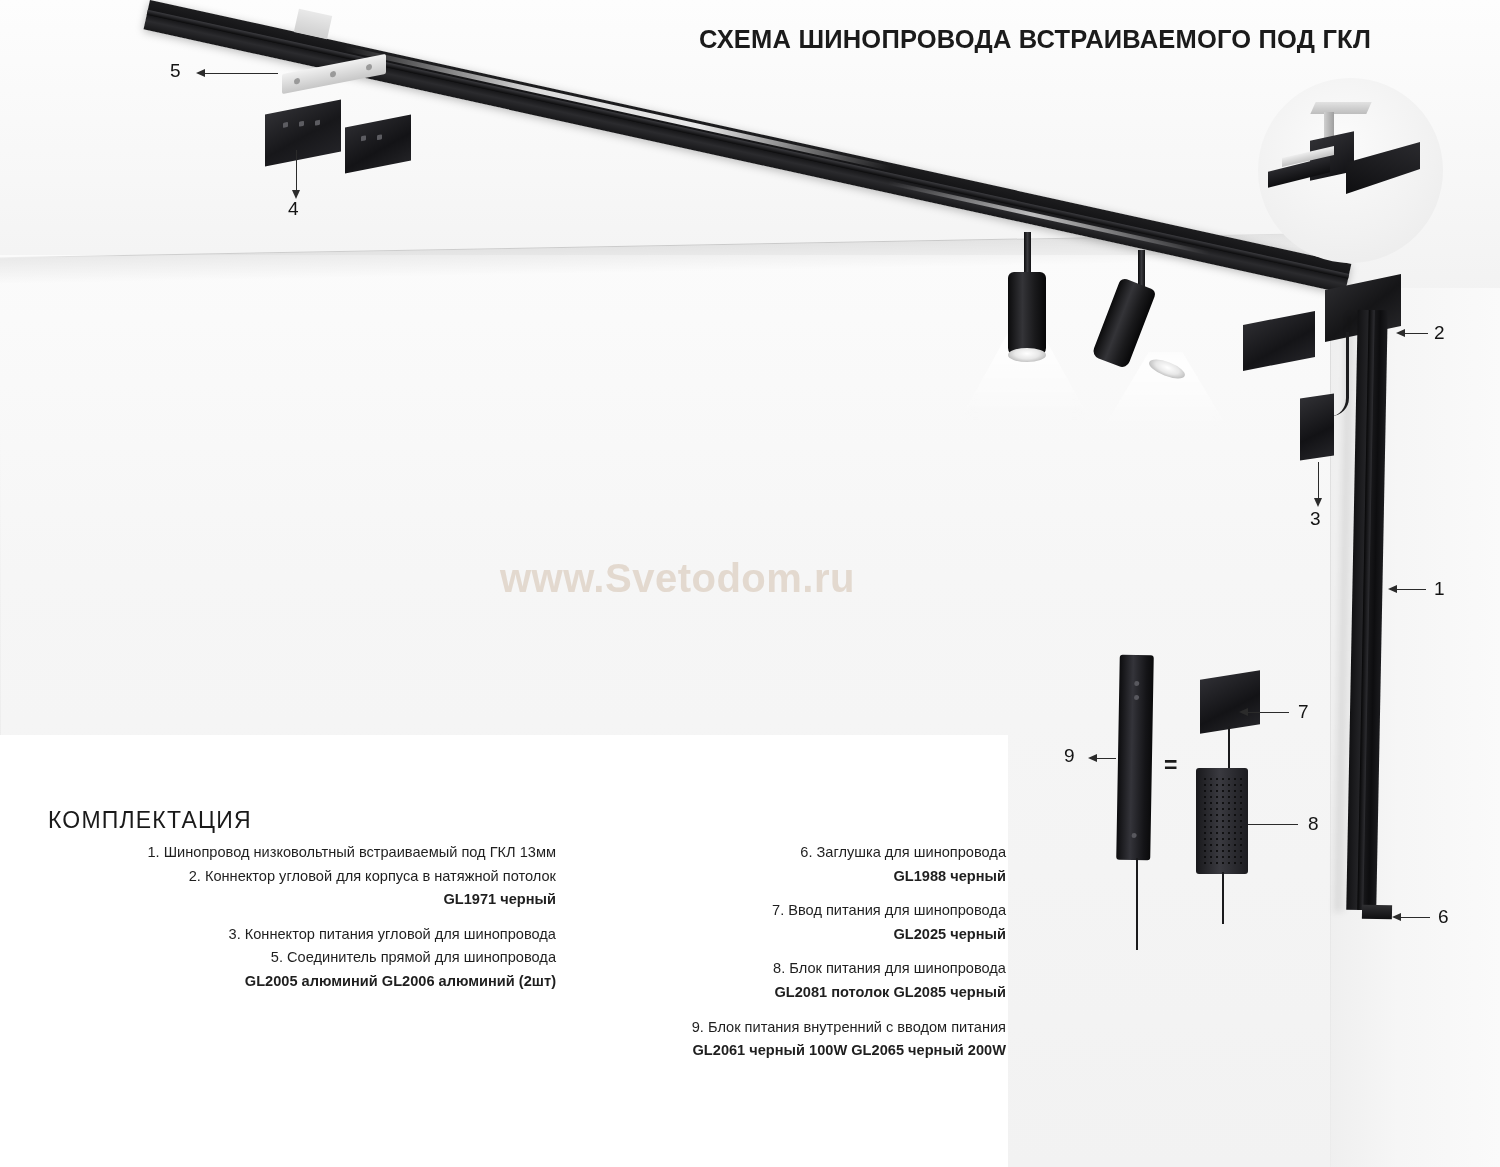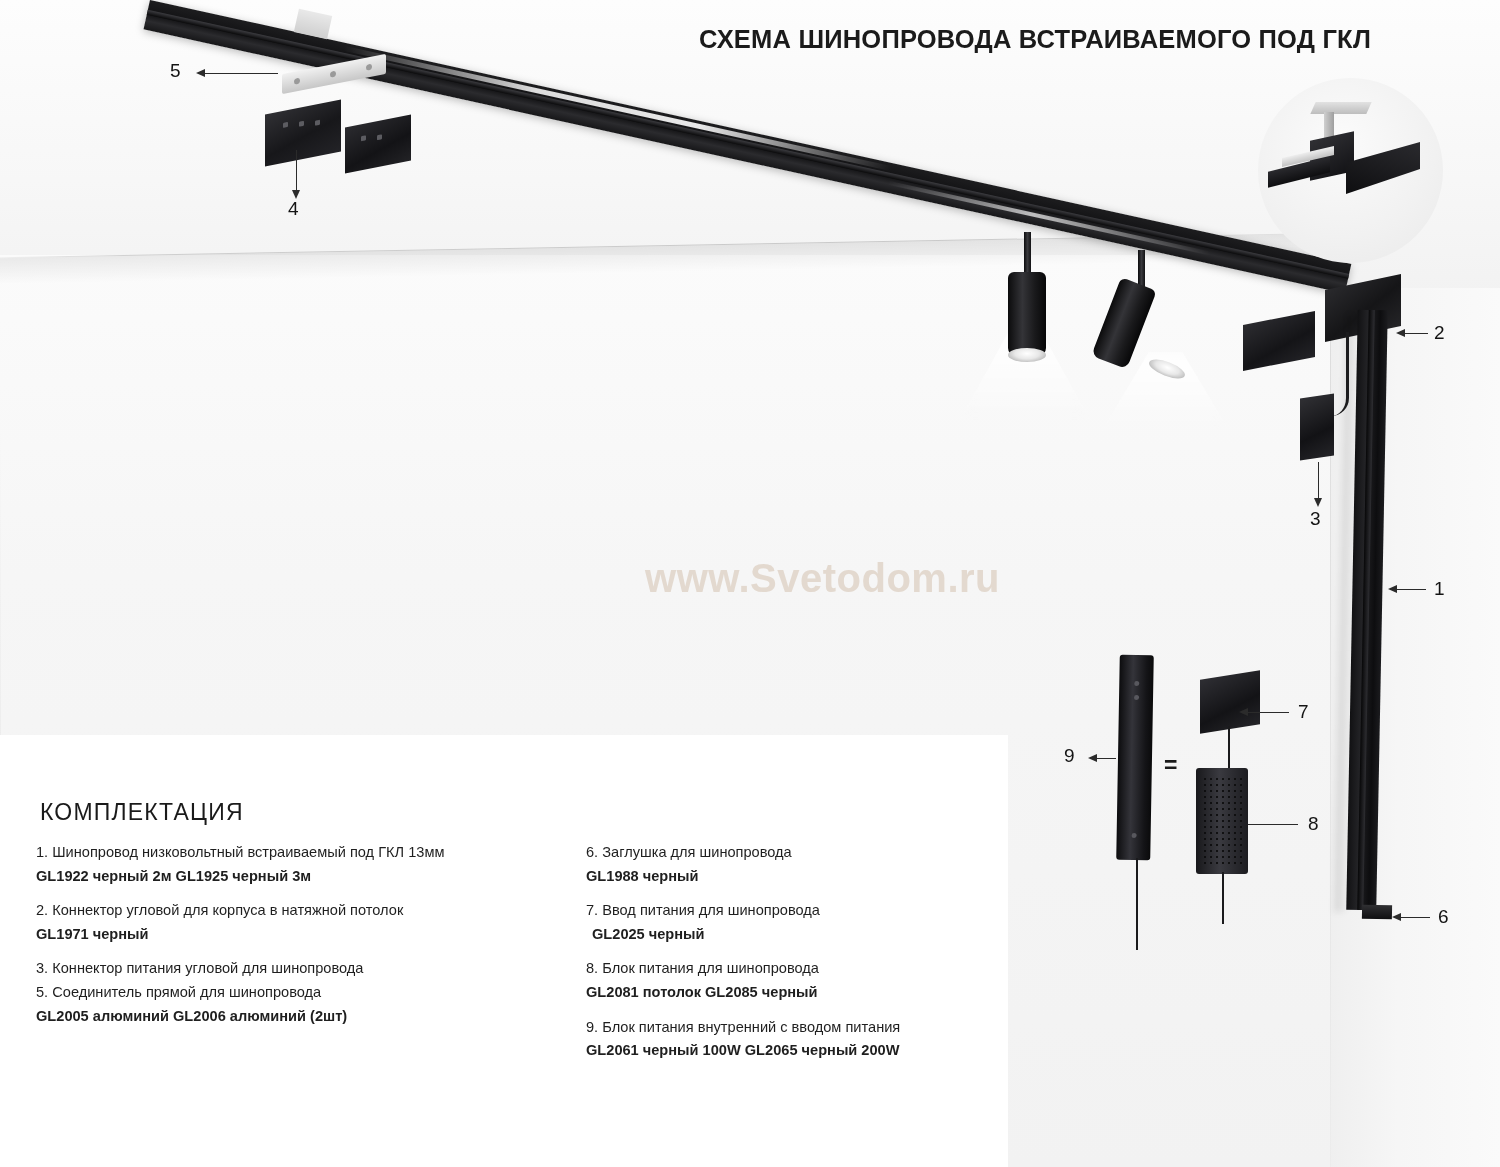--- a/index.html
+++ b/index.html
@@ -436,50 +436,51 @@
     font-size: 11.5px;
     line-height: 14px;
     color: #5a5a5a;
   }
 
   
   .watermark {
     position: absolute;
     left: 500px; top: 556px;
     width: 500px;
-    text-align: right;
+    text-align: left;
     font-size: 40px;
     font-weight: 700;
     color: #e3d9cf;
     letter-spacing: .5px;
     user-select: none;
   }
 
   
   .panel {
     position: absolute;
     left: 0; top: 735px;
     width: 1008px; height: 432px;
     background: #ffffff;
   }
   .panel h2 {
     position: absolute;
     left: 36px; top: 60px;
-    margin: 4px;
+    margin: 12px;
     font-size: 23px;
     font-weight: 400;
     letter-spacing: 1.2px;
     color: #1a1a1a;
   }
   .col {
     position: absolute;
     top: 110px;
     font-size: 14.6px;
     color: #1f1f1f;
     line-height: 1.0;
+    text-align: right;
   }
   .col-a { left: 36px; width: 520px; }
   .col-b { left: 586px; width: 420px; }
   .item { margin-bottom: 6px; }
   .item .t { display: block; margin-bottom: 9px; }
   .item .code { display: block; font-weight: 700; margin-bottom: 20px; }
 </style>
 </head>
 <body>
 
@@ -606,21 +607,20 @@
   <div class="arrow-l" style="left:1088px; top:754px;"></div>
 
   <div class="watermark">www.Svetodom.ru</div>
 
   <div class="panel">
     <h2>КОМПЛЕКТАЦИЯ</h2>
 
     <div class="col col-a">
       <div class="item">
         <span class="t">1. Шинопровод низковольтный встраиваемый под ГКЛ 13мм</span>
-        <span class="code">GL1922 черный 2м   GL1925 черный 3м</span>
       </div>
       <div class="item">
         <span class="t">2. Коннектор угловой для корпуса в натяжной потолок</span>
         <span class="code">GL1971 черный</span>
       </div>
       <div class="item">
         <span class="t">3. Коннектор питания угловой для шинопровода</span>
       </div>
       <div class="item">
         <span class="t">5. Соединитель прямой для шинопровода</span>

